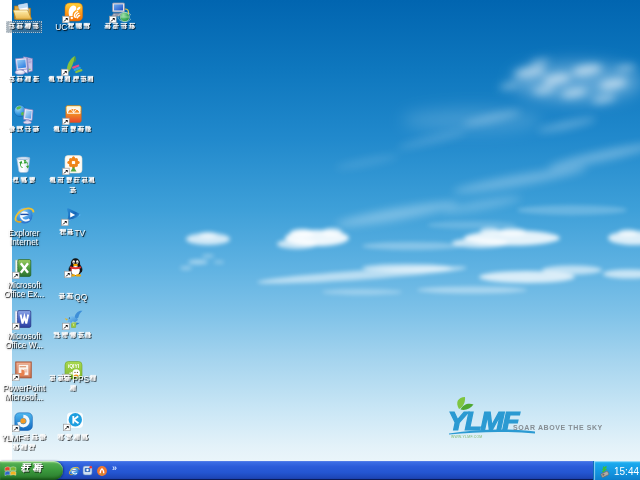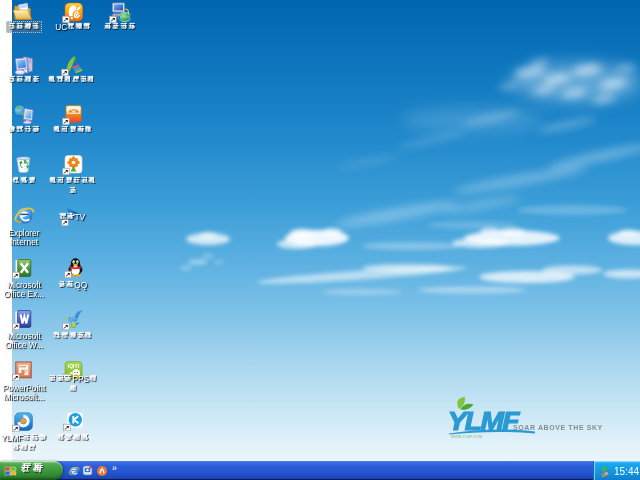--- a/index.html
+++ b/index.html
@@ -444,21 +444,21 @@
     </defs>
 <path d="M6.2 6 Q5.4 3.4 7.9 4.5 L18.6 9.7 Q20.8 10.9 18.6 12.1 L8 17.6 Q5.5 18.9 6.1 16.1 Q8.3 11.2 6.2 6 z" fill="url(#tvg)"></path>
 <path d="M18.6 9.7 Q20.8 10.9 18.6 12.1 L8 17.6 Q5.5 18.9 6.1 16.1 Q12 15.8 15.8 13.2 Q18.4 11.4 18.6 9.7z" fill="#5FB8EE" opacity=".9"></path>
 <path d="M9.2 8.2 L14.2 10.9 L9.2 13.6 z" fill="#fff"></path>
 <g>
       <rect x=".6" y="15.2" width="6.6" height="6.6" fill="#fff" stroke="#9a9a9a" stroke-width=".7"></rect>
       <path d="M2.1 20.4 L4.2 18.3" stroke="#000" stroke-width="1" fill="none"></path>
       <path d="M5.7 16.9 L5.7 19.5 L3.3 17.1 z" fill="#000"></path>
     </g>
   </svg>
-<div class="lbl" style="left:32px;top:212px">
+<div class="lbl" style="left:32px;top:228px">
     <div class="ln"><svg width="8.4" height="8.4" viewBox="0 0 8.4 8.4" style="vertical-align:top">
         <path transform="translate(1.1,1.3)" d="M0.3 1.0H6.7M1.1 3.3H6.7M1.1 5.7H6.7M0.3 2.1H6.7M2.4 0.6V6.6M4.6 2.1V5.2M2.8 2.4L0.7 5.2" stroke="#000" stroke-width="0.77" fill="none" stroke-opacity=".8"></path>
         <path transform="translate(.3,.4)" d="M0.3 1.0H6.7M1.1 3.3H6.7M1.1 5.7H6.7M0.3 2.1H6.7M2.4 0.6V6.6M4.6 2.1V5.2M2.8 2.4L0.7 5.2" stroke="#fff" stroke-width="0.9" fill="none"></path>
       </svg><svg width="8.4" height="8.4" viewBox="0 0 8.4 8.4" style="vertical-align:top">
         <path transform="translate(1.1,1.3)" d="M1.1 1.0H5.9M1.1 3.3H6.7M1.1 5.7H6.7M1.1 4.5H5.9M2.4 2.1V5.2M5.0 0.6V6.6M3.5 2.1V5.2M4.2 2.4L6.3 5.2" stroke="#000" stroke-width="0.77" fill="none" stroke-opacity=".8"></path>
         <path transform="translate(.3,.4)" d="M1.1 1.0H5.9M1.1 3.3H6.7M1.1 5.7H6.7M1.1 4.5H5.9M2.4 2.1V5.2M5.0 0.6V6.6M3.5 2.1V5.2M4.2 2.4L6.3 5.2" stroke="#fff" stroke-width="0.9" fill="none"></path>
       </svg><span>TV</span></div>
   </div>
 <svg class="ic" style="left:12px;top:257px" width="22" height="22" viewBox="0 0 22 22">
 <defs>
@@ -495,21 +495,21 @@
 <path d="M7.2 11.5 l-1.2 3 2 .5 z" fill="#E23030"></path>
 <path d="M4.9 11.5 Q4 14.5 5.3 16.5 L6.8 14.8 z M18.1 11.5 Q19 14.5 17.7 16.5 L16.2 14.8 z" fill="#141414"></path>
 <ellipse cx="8.6" cy="19.4" rx="2.8" ry="1.2" fill="#F5A800"></ellipse>
     <ellipse cx="14.4" cy="19.4" rx="2.8" ry="1.2" fill="#F5A800"></ellipse>
 <g>
       <rect x=".6" y="15.2" width="6.6" height="6.6" fill="#fff" stroke="#9a9a9a" stroke-width=".7"></rect>
       <path d="M2.1 20.4 L4.2 18.3" stroke="#000" stroke-width="1" fill="none"></path>
       <path d="M5.7 16.9 L5.7 19.5 L3.3 17.1 z" fill="#000"></path>
     </g>
   </svg>
-<div class="lbl" style="left:33px;top:280px">
+<div class="lbl" style="left:33px;top:292px">
     <div class="ln"><svg width="8.4" height="8.4" viewBox="0 0 8.4 8.4" style="vertical-align:top">
         <path transform="translate(1.1,1.3)" d="M1.1 1.0H5.9M0.3 3.3H6.7M1.1 5.7H5.9M1.1 4.5H5.9M2.4 2.1V6.6M5.0 0.6V5.2M3.5 2.1V6.6M4.2 2.4L6.3 5.2" stroke="#000" stroke-width="0.77" fill="none" stroke-opacity=".8"></path>
         <path transform="translate(.3,.4)" d="M1.1 1.0H5.9M0.3 3.3H6.7M1.1 5.7H5.9M1.1 4.5H5.9M2.4 2.1V6.6M5.0 0.6V5.2M3.5 2.1V6.6M4.2 2.4L6.3 5.2" stroke="#fff" stroke-width="0.9" fill="none"></path>
       </svg><svg width="8.4" height="8.4" viewBox="0 0 8.4 8.4" style="vertical-align:top">
         <path transform="translate(1.1,1.3)" d="M0.3 1.0H6.7M1.1 3.3H5.9M0.3 5.7H6.7M0.3 4.5H6.7M2.4 0.6V5.2M5.0 2.1V6.6M3.5 0.6V5.2M2.8 2.4L0.7 5.2" stroke="#000" stroke-width="0.77" fill="none" stroke-opacity=".8"></path>
         <path transform="translate(.3,.4)" d="M0.3 1.0H6.7M1.1 3.3H5.9M0.3 5.7H6.7M0.3 4.5H6.7M2.4 0.6V5.2M5.0 2.1V6.6M3.5 0.6V5.2M2.8 2.4L0.7 5.2" stroke="#fff" stroke-width="0.9" fill="none"></path>
       </svg><span>QQ</span></div>
   </div>
 <svg class="ic" style="left:12px;top:308px" width="22" height="22" viewBox="0 0 22 22">
 <defs>
@@ -587,21 +587,21 @@
 <rect x="11.8" y="12.4" width="3.6" height=".9" fill="#E8A080"></rect>
 <rect x="7.6" y="17.2" width="8" height=".9" fill="#C87450"></rect>
 <g>
       <rect x=".6" y="15.2" width="6.6" height="6.6" fill="#fff" stroke="#9a9a9a" stroke-width=".7"></rect>
       <path d="M2.1 20.4 L4.2 18.3" stroke="#000" stroke-width="1" fill="none"></path>
       <path d="M5.7 16.9 L5.7 19.5 L3.3 17.1 z" fill="#000"></path>
     </g>
   </svg>
 <div class="lbl" style="left:-16px;top:383px">
     <div class="ln"><span>PowerPoint</span></div>
-    <div class="ln"><span>Microsoft...</span></div>
+    <div class="ln"><span>Microsof...</span></div>
   </div>
 <svg class="ic" style="left:62px;top:359px" width="22" height="22" viewBox="0 0 22 22">
 <defs>
       <linearGradient id="psg" x1="0" y1="0" x2="0" y2="1">
 <stop offset="0" stop-color="#A8D84F"></stop>
         <stop offset="1" stop-color="#7FB82E"></stop>
       </linearGradient>
     </defs>
 <rect x="3" y="2.5" width="17" height="17.5" rx="3.5" fill="url(#psg)" stroke="#6FA428" stroke-width=".6"></rect>
 <text x="11.5" y="8.8" font-family="Liberation Sans" font-size="5" font-weight="bold" fill="#fff" text-anchor="middle">iQIYI</text>

